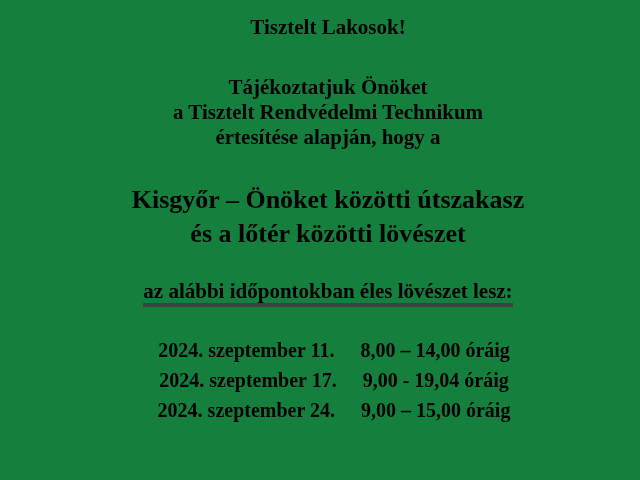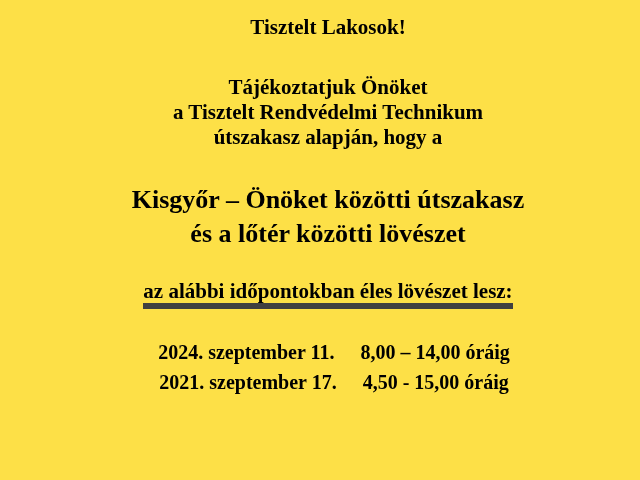--- a/index.html
+++ b/index.html
@@ -15,21 +15,21 @@
     font-family: "Liberation Serif", "DejaVu Serif", serif;
     overflow: hidden;
   }
 
   .page {
     width: 640px;
     height: 480px;
     box-sizing: border-box;
     position: relative;
     text-align: center;
-    background: #fde047;
+    background: #15803d;
     padding-left: 16px;
   }
 
   
   .salutation {
     font-size: 21px;
     font-weight: bold;
     line-height: 1.0;
     padding-top: 17px;
   }
@@ -59,21 +59,21 @@
 
   
   .leadin-wrap {
     padding-top: 30px;
     font-size: 21px;
     font-weight: bold;
     line-height: 1.0;
   }
   .leadin {
     display: inline-block;
-    border-bottom: 6px solid #404040;
+    border-bottom: 4px solid #404040;
     padding-bottom: 1px;
     white-space: nowrap;
   }
 
   
   .schedule {
     padding-top: 28px;
     font-size: 20px;
     font-weight: bold;
     line-height: 30px;
@@ -99,34 +99,37 @@
 </head>
 <body>
 
 <div class="page">
 
   <div class="salutation">Tisztelt Lakosok!</div>
 
   <div class="intro">
     <span class="line">Tájékoztatjuk Önöket</span>
     <span class="line">a Tisztelt Rendvédelmi Technikum</span>
-    <span class="line">útszakasz alapján, hogy a</span>
+    <span class="line">értesítése alapján, hogy a</span>
   </div>
 
   <div class="location">
     <span class="line">Kisgyőr – Önöket közötti útszakasz</span>
     <span class="line">és a lőtér közötti lövészet</span>
   </div>
 
   <div class="leadin-wrap">
     <span class="leadin">az alábbi időpontokban éles lövészet lesz:</span>
   </div>
 
   <div class="schedule">
     <span class="schedule-row">
       <span class="date">2024. szeptember 11.</span><span class="gap"></span><span class="time">8,00 – 14,00 óráig</span>
     </span>
     <span class="schedule-row">
-      <span class="date">2021. szeptember 17.</span><span class="gap"></span><span class="time">4,50 - 15,00 óráig</span>
+      <span class="date">2024. szeptember 17.</span><span class="gap"></span><span class="time">9,00 - 19,04 óráig</span>
+    </span>
+    <span class="schedule-row">
+      <span class="date">2024. szeptember 24.</span><span class="gap"></span><span class="time">9,00 – 15,00 óráig</span>
     </span>
   </div>
 
 </div>
 
 </body></html>

